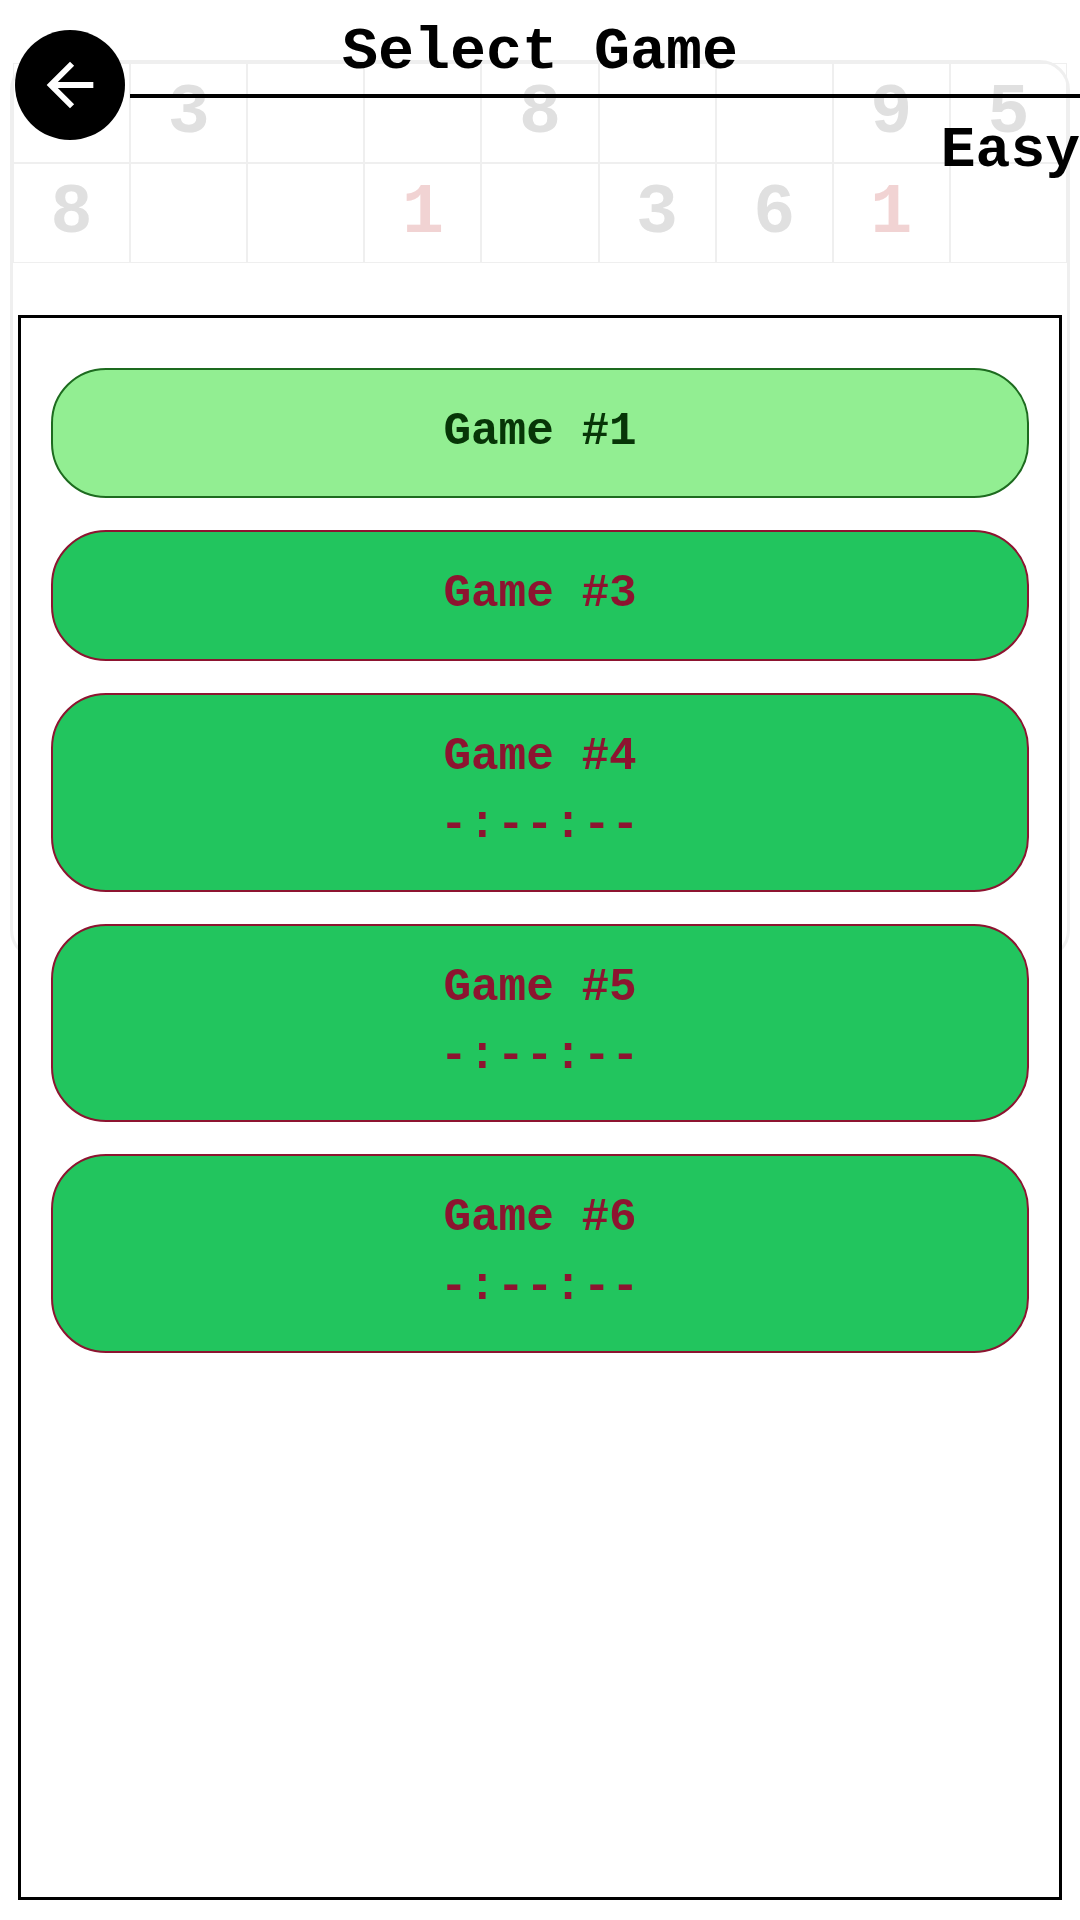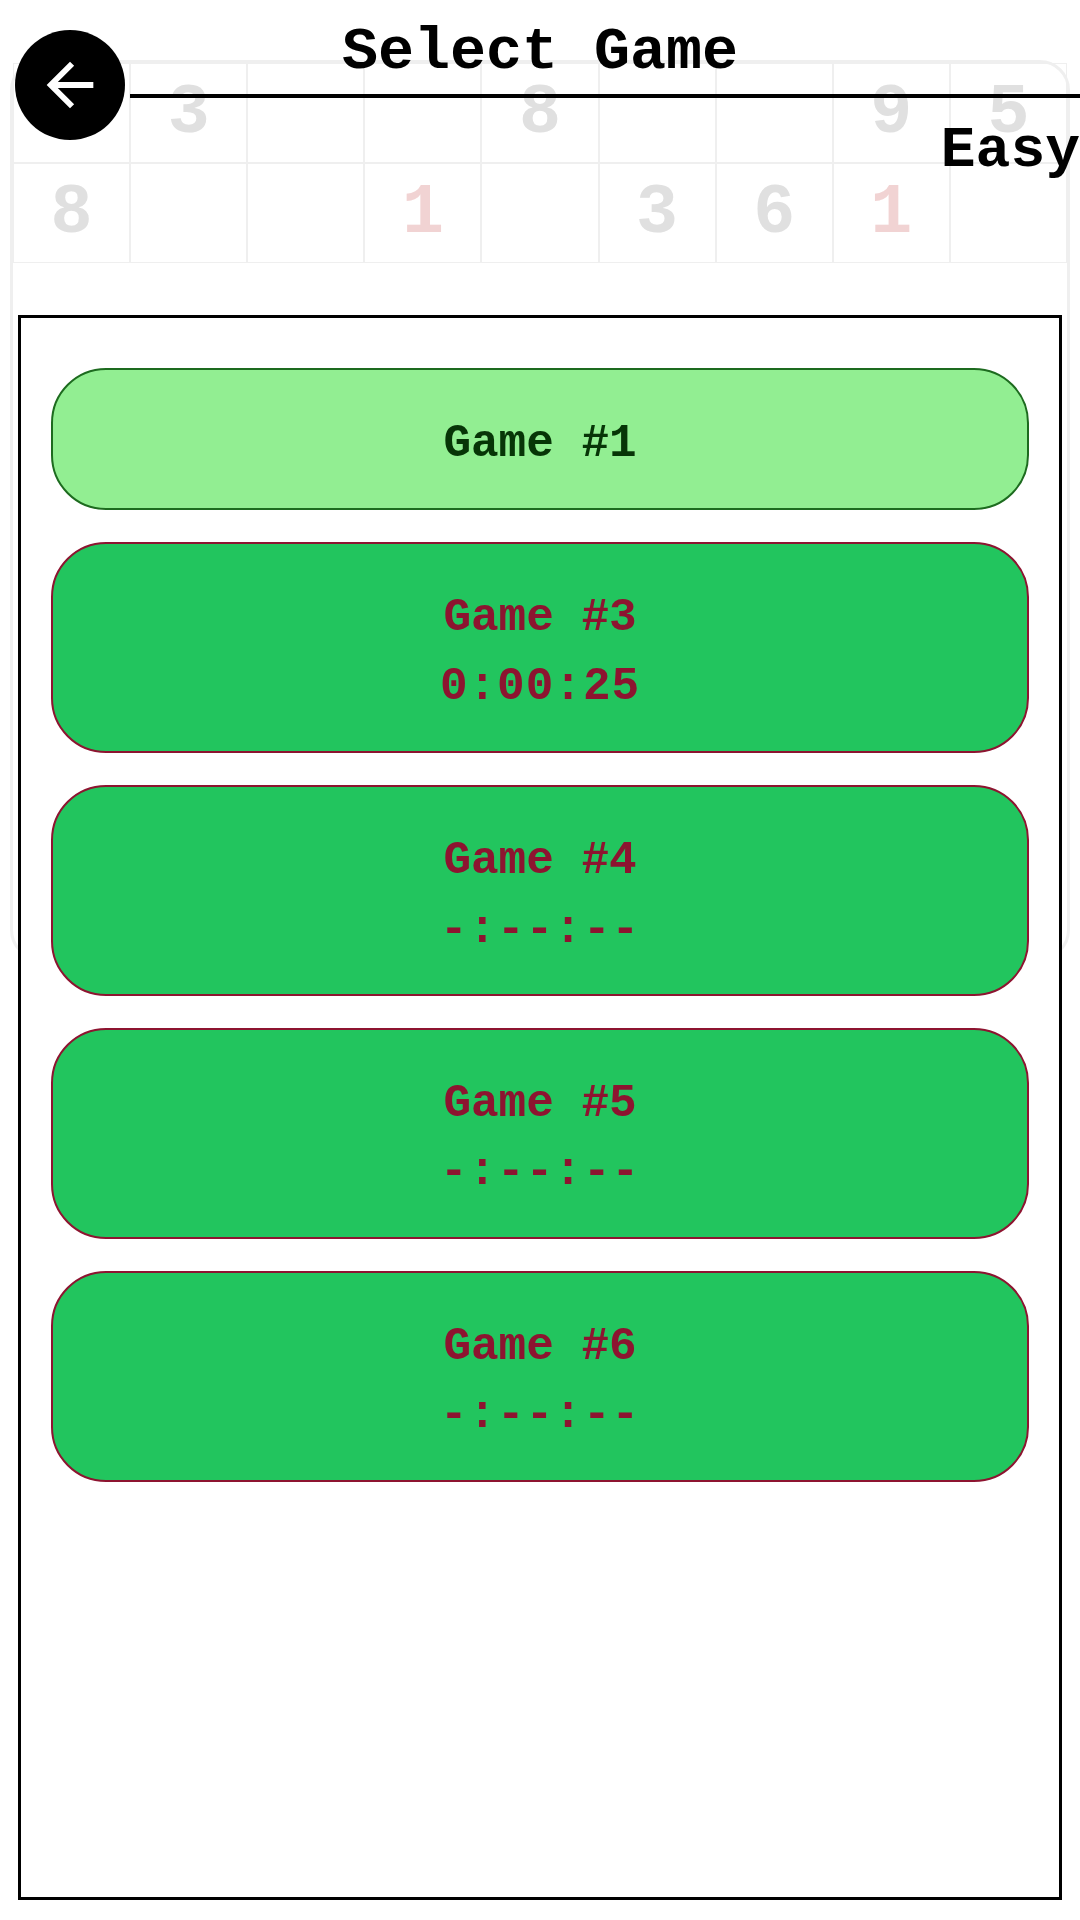--- a/index.html
+++ b/index.html
@@ -79,21 +79,21 @@
     right: 18px;
     bottom: 20px;
     background: #fff;
     border: 3px solid #000;
     z-index: 3;
     padding: 50px 30px 0 30px;
     overflow: hidden;
   }
   .game-card {
     border-radius: 55px;
-    padding: 42px 0 32px 0;
+    padding: 30px 0 32px 0;
     margin-bottom: 32px;
     text-align: center;
     font-size: 46px;
     font-weight: bold;
     line-height: 1.4;
     cursor: pointer;
   }
   .game-card.green {
     background: #92ee92;
     border: 2px solid #1d6b1f;
@@ -144,21 +144,20 @@
   <div class="divider"></div>
   <div class="subtitle">Easy</div>
 </div>
 
 <div class="modal">
   <div class="game-card green">
     <span>Game #1</span>
   </div>
   <div class="game-card red">
     <span>Game #3</span>
-    <span class="game-time">0:00:25</span>
   </div>
   <div class="game-card red">
     <span>Game #4</span>
     <span class="game-time">-:--:--</span>
   </div>
   <div class="game-card red">
     <span>Game #5</span>
     <span class="game-time">-:--:--</span>
   </div>
   <div class="game-card red">

